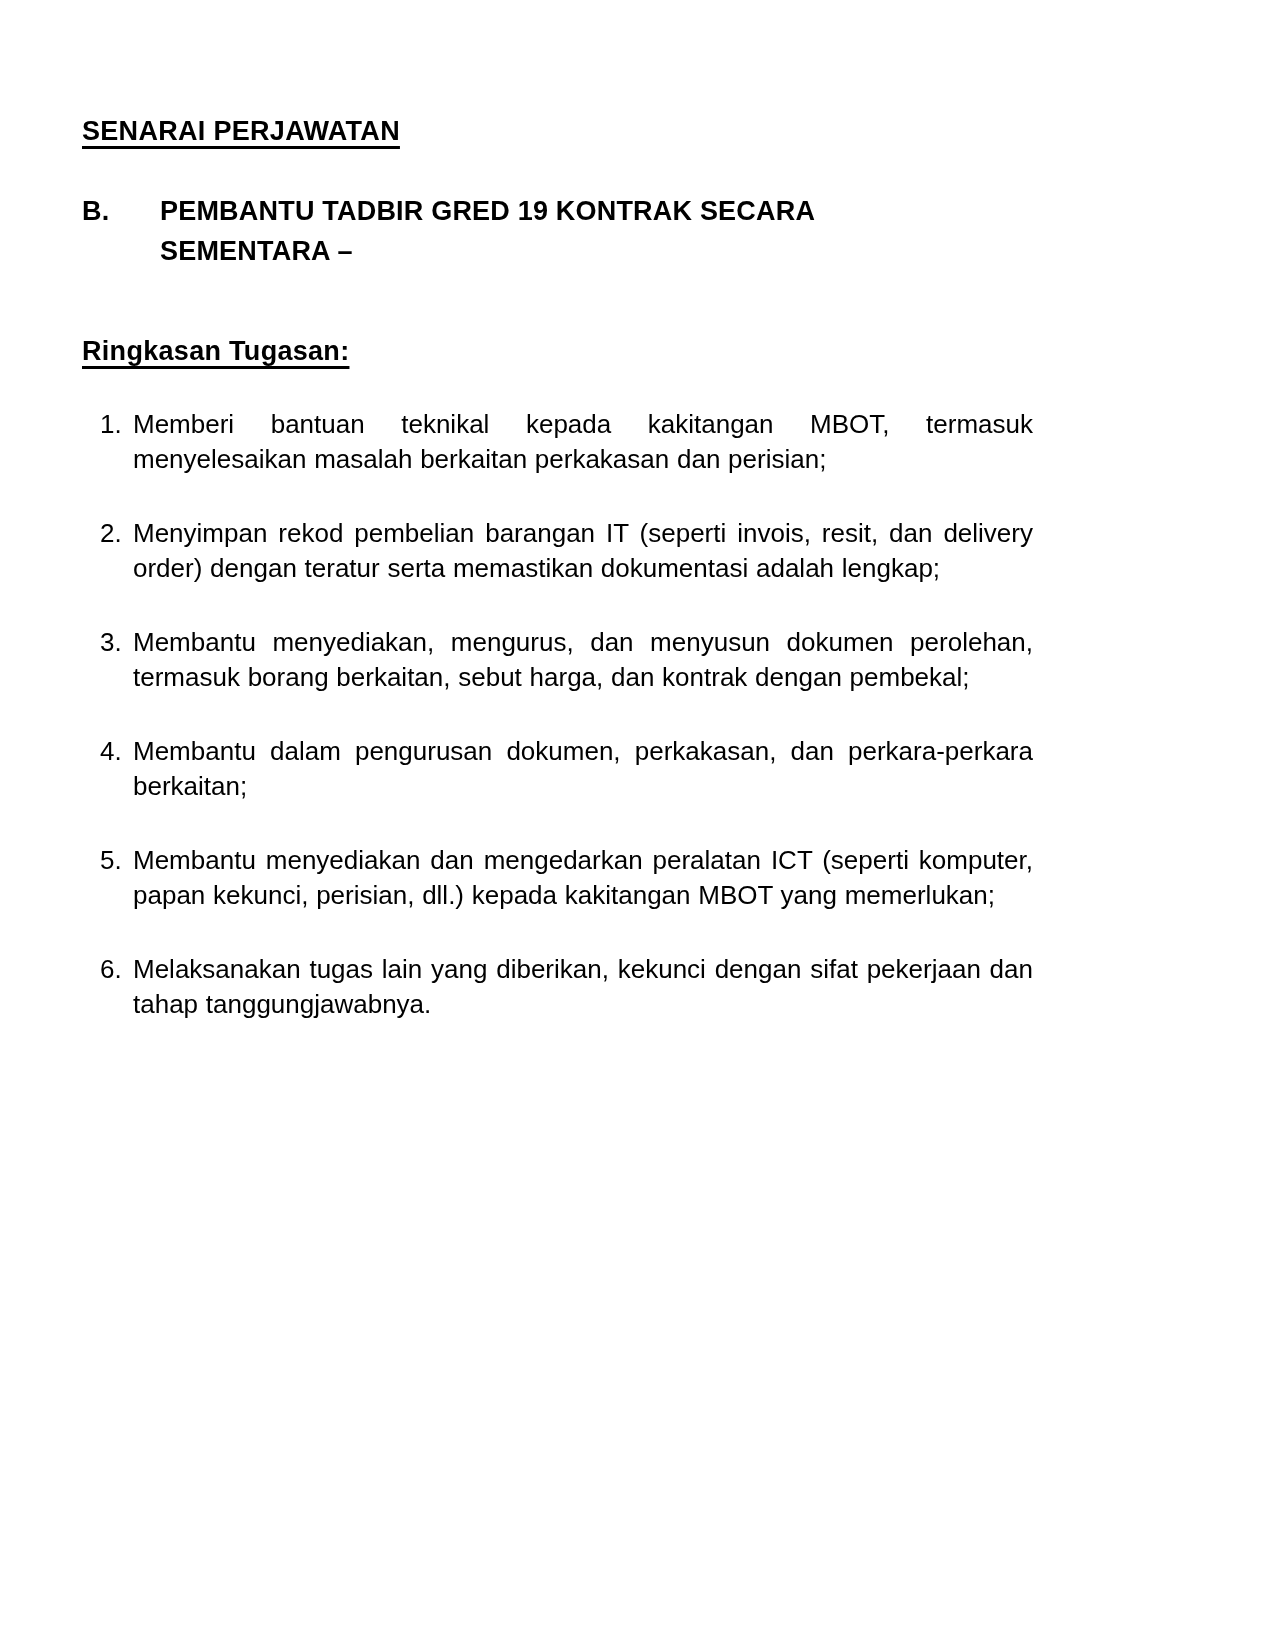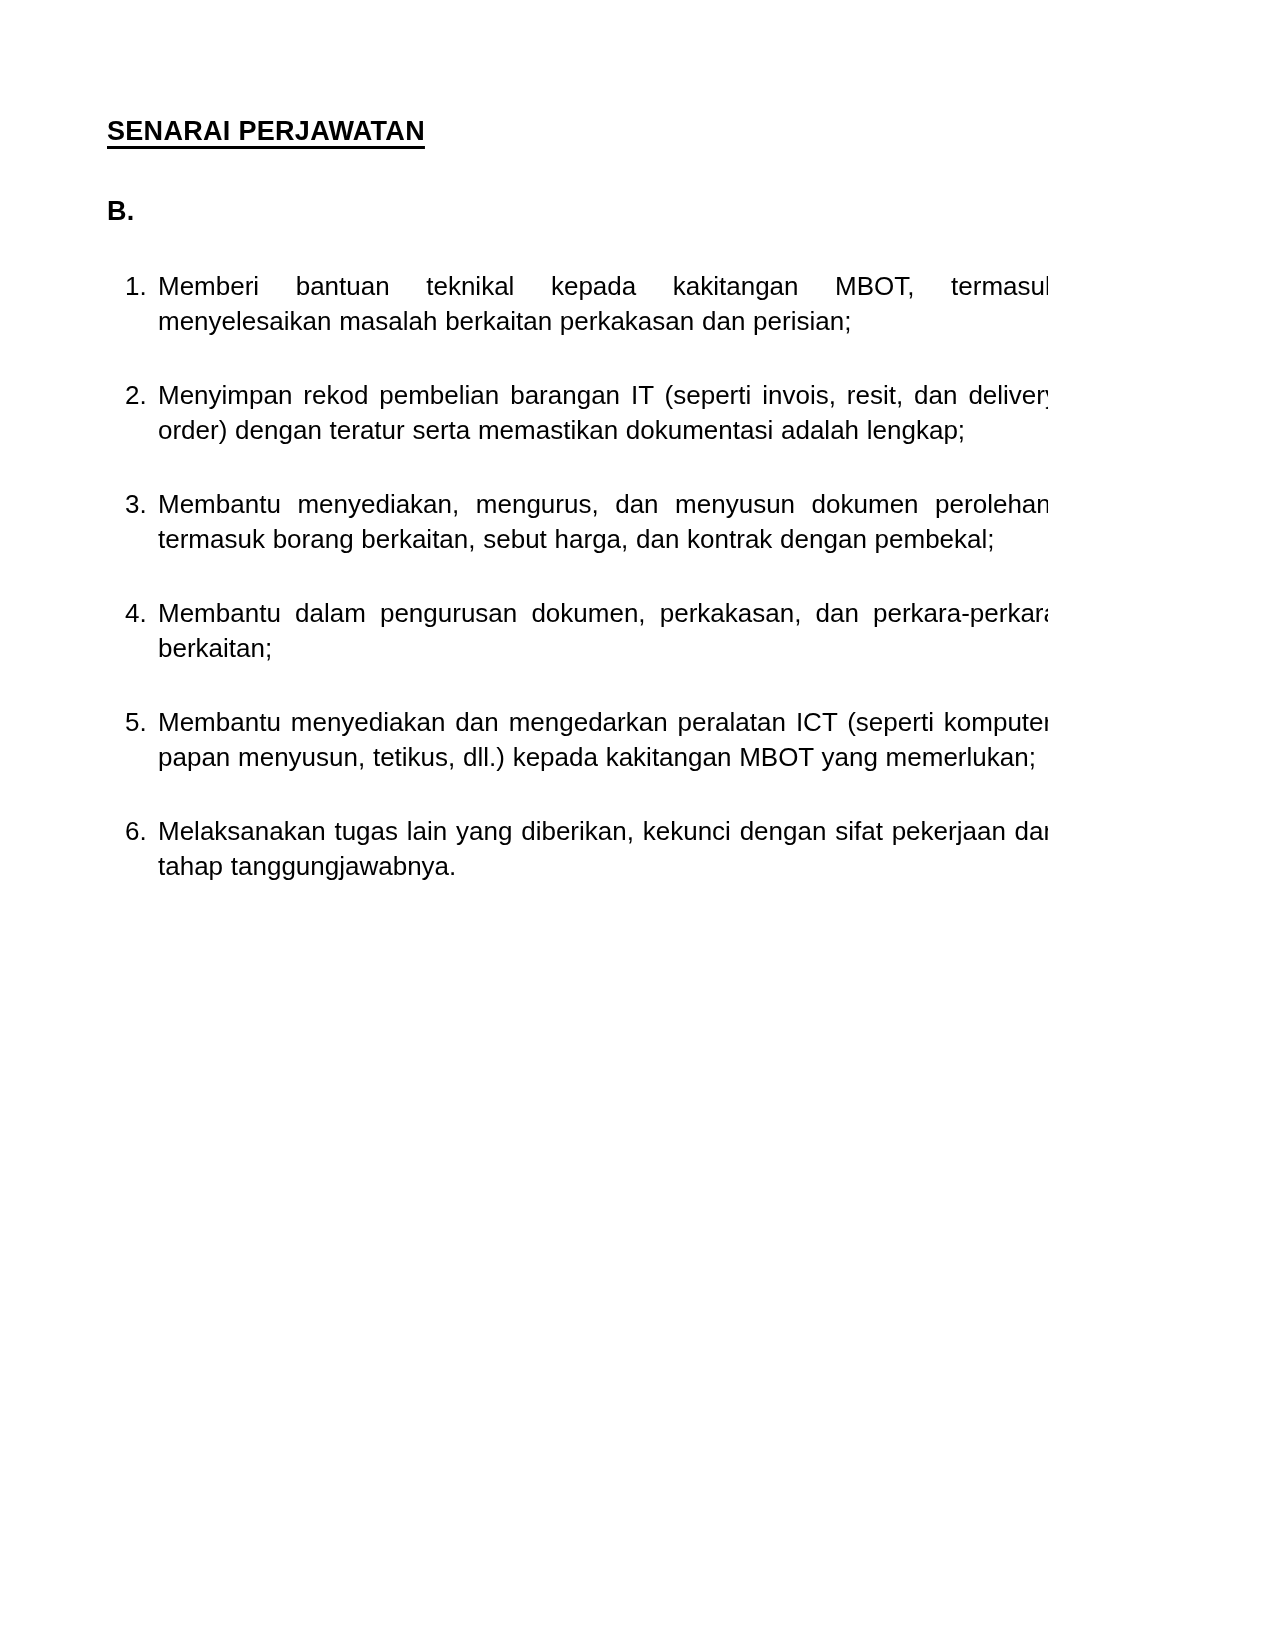--- a/index.html
+++ b/index.html
@@ -4,21 +4,21 @@
 <style>
   * { margin: 0; padding: 0; box-sizing: border-box; }
   html, body { background: #ffffff; }
   .page {
     position: relative;
     width: 1048px;
     height: 1650px;
     background: #ffffff;
     color: #000000;
     font-family: "Liberation Sans", sans-serif;
-    padding: 113px 155px 0 107px;
+    padding: 113px 155px 0 82px;
     overflow: hidden;
   }
   .doc-title {
     font-size: 27px;
     font-weight: 700;
     line-height: 36px;
     letter-spacing: 0.3px;
     text-decoration: underline;
     text-decoration-thickness: 2.5px;
     text-underline-offset: 6px;
@@ -72,24 +72,25 @@
 </head>
 <body>
 
 <div class="page">
 
   <h1 class="doc-title">SENARAI PERJAWATAN</h1>
 
   <div class="section">
     <span class="section-label">B.</span>
     <div class="section-title">
-      <br>
+      <span>PEMBANTU TADBIR GRED 19 KONTRAK SECARA SEMENTARA –</span><br>
     </div>
   </div>
 
+  <h2 class="tasks-heading">Ringkasan Tugasan:</h2>
 
   <div class="task-list">
 
     <div class="task-item">
       <span class="task-number">1.</span>
       <span class="task-text">Memberi bantuan teknikal kepada kakitangan MBOT, termasuk menyelesaikan masalah berkaitan perkakasan dan perisian;</span>
     </div>
 
     <div class="task-item">
       <span class="task-number">2.</span>
@@ -101,21 +102,21 @@
       <span class="task-text">Membantu menyediakan, mengurus, dan menyusun dokumen perolehan, termasuk borang berkaitan, sebut harga, dan kontrak dengan pembekal;</span>
     </div>
 
     <div class="task-item">
       <span class="task-number">4.</span>
       <span class="task-text">Membantu dalam pengurusan dokumen, perkakasan, dan perkara-perkara berkaitan;</span>
     </div>
 
     <div class="task-item">
       <span class="task-number">5.</span>
-      <span class="task-text">Membantu menyediakan dan mengedarkan peralatan ICT (seperti komputer, papan menyusun, tetikus, dll.) kepada kakitangan MBOT yang memerlukan;</span>
+      <span class="task-text">Membantu menyediakan dan mengedarkan peralatan ICT (seperti komputer, papan kekunci, perisian, dll.) kepada kakitangan MBOT yang memerlukan;</span>
     </div>
 
     <div class="task-item">
       <span class="task-number">6.</span>
       <span class="task-text">Melaksanakan tugas lain yang diberikan, kekunci dengan sifat pekerjaan dan tahap tanggungjawabnya.</span>
     </div>
 
   </div>
 
 </div>

